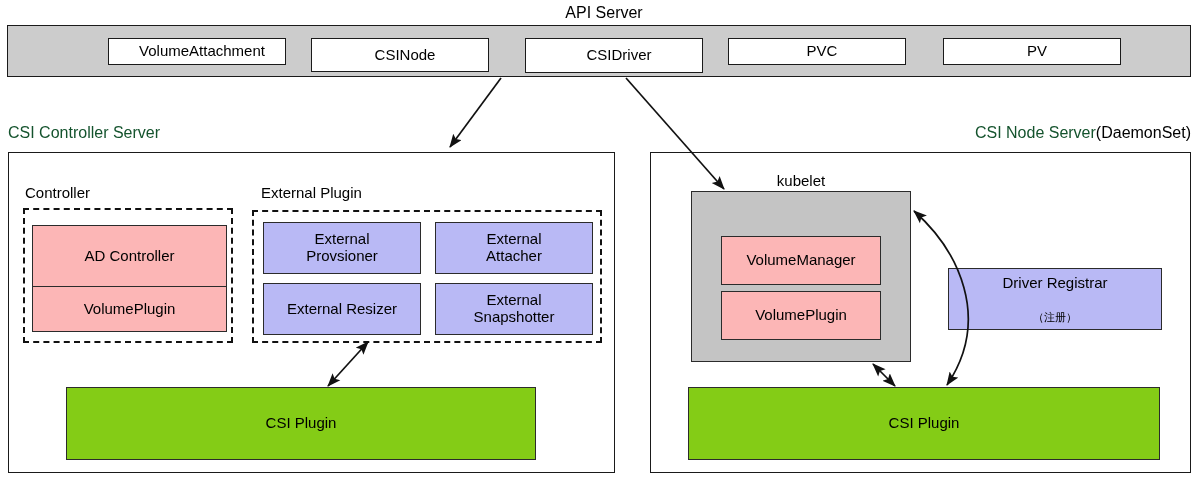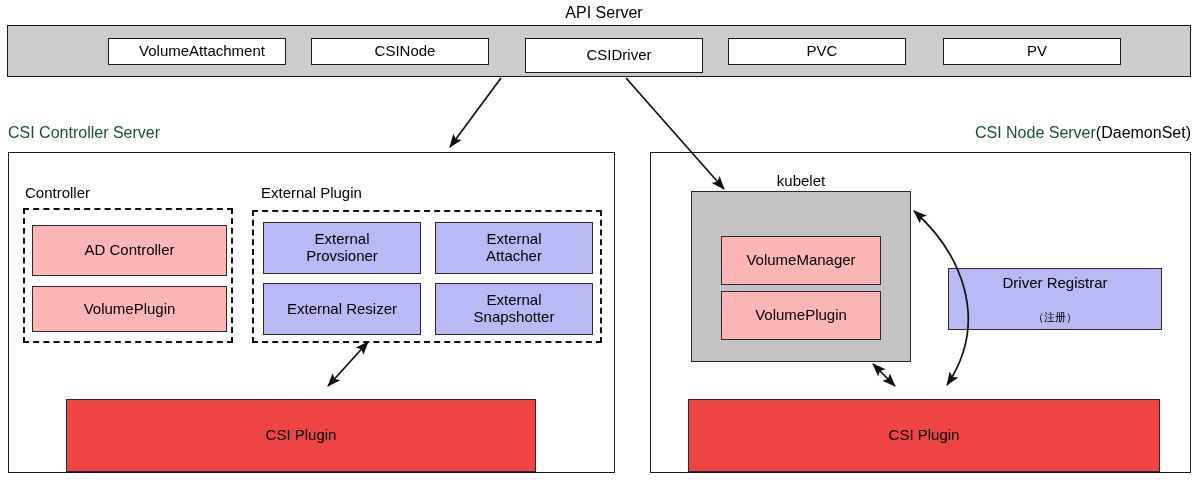--- a/index.html
+++ b/index.html
@@ -52,24 +52,23 @@
     background:#fcb6b6;
     border:1.4px solid #2b2b2b;
     font-size:15px;
   }
   .blue-box{
     background:#b9b9f5;
     border:1.4px solid #2b2b2b;
     font-size:15px;
   }
   .green-box{
-    background:#ef4444;
+    background:#84cc16;
     border:1.6px solid #2b2b2b;
     font-size:15px;
-    margin-top:12px;
   }
   .kubelet-box{
     background:#c4c4c4;
     border:1.6px solid #2b2b2b;
   }
   .sub-cn{
     display:block;
     font-size:11px;
     margin-top:19px;
   }
@@ -82,33 +81,33 @@
 </head>
 <body>
 
 <div id="stage">
 
   <div class="lbl" style="left:604px;top:4px;transform:translateX(-50%);font-size:16px;">API Server</div>
 
   <div class="abs api-bar" style="left:7px;top:25px;width:1184px;height:52px;"></div>
 
   <div class="abs api-item center-txt" style="left:108px;top:38px;width:178px;height:27px;">VolumeAttachment</div>
-  <div class="abs api-item center-txt" style="left:311px;top:38px;width:178px;height:27px;">CSINode</div>
+  <div class="abs api-item center-txt" style="left:311px;top:38px;width:178px;height:34px;">CSINode</div>
   <div class="abs api-item center-txt" style="left:525px;top:38px;width:178px;height:35px;">CSIDriver</div>
   <div class="abs api-item center-txt" style="left:728px;top:38px;width:178px;height:27px;">PVC</div>
   <div class="abs api-item center-txt" style="left:943px;top:38px;width:178px;height:27px;">PV</div>
 
   <div class="lbl lbl-red" style="left:8px;top:124px;font-size:16px;">CSI Controller Server</div>
 
   <div class="abs server-box" style="left:8px;top:152px;width:607px;height:321px;"></div>
 
   <div class="lbl" style="left:25px;top:184px;">Controller</div>
   <div class="abs dashed-box" style="left:23px;top:208px;width:210px;height:135px;"></div>
 
-  <div class="abs pink-box center-txt" style="left:32px;top:225px;width:195px;height:51px;">AD Controller</div>
+  <div class="abs pink-box center-txt" style="left:32px;top:225px;width:195px;height:62px;">AD Controller</div>
   <div class="abs pink-box center-txt" style="left:32px;top:286px;width:195px;height:46px;">VolumePlugin</div>
 
   <div class="lbl" style="left:261px;top:184px;">External Plugin</div>
   <div class="abs dashed-box" style="left:252px;top:210px;width:350px;height:133px;"></div>
 
   <div class="abs blue-box center-txt" style="left:263px;top:222px;width:158px;height:52px;">
     <span>
       <span>External</span><br>
       <span>Provsioner</span>
     </span>

